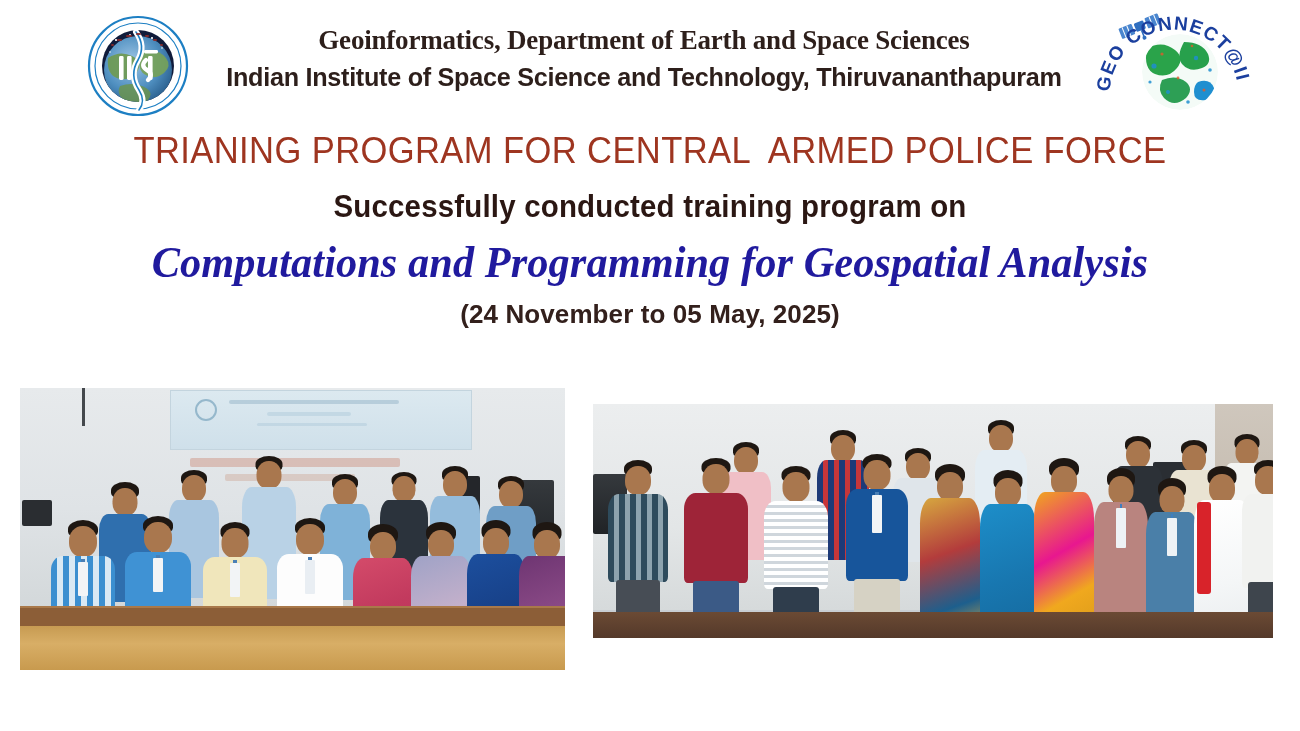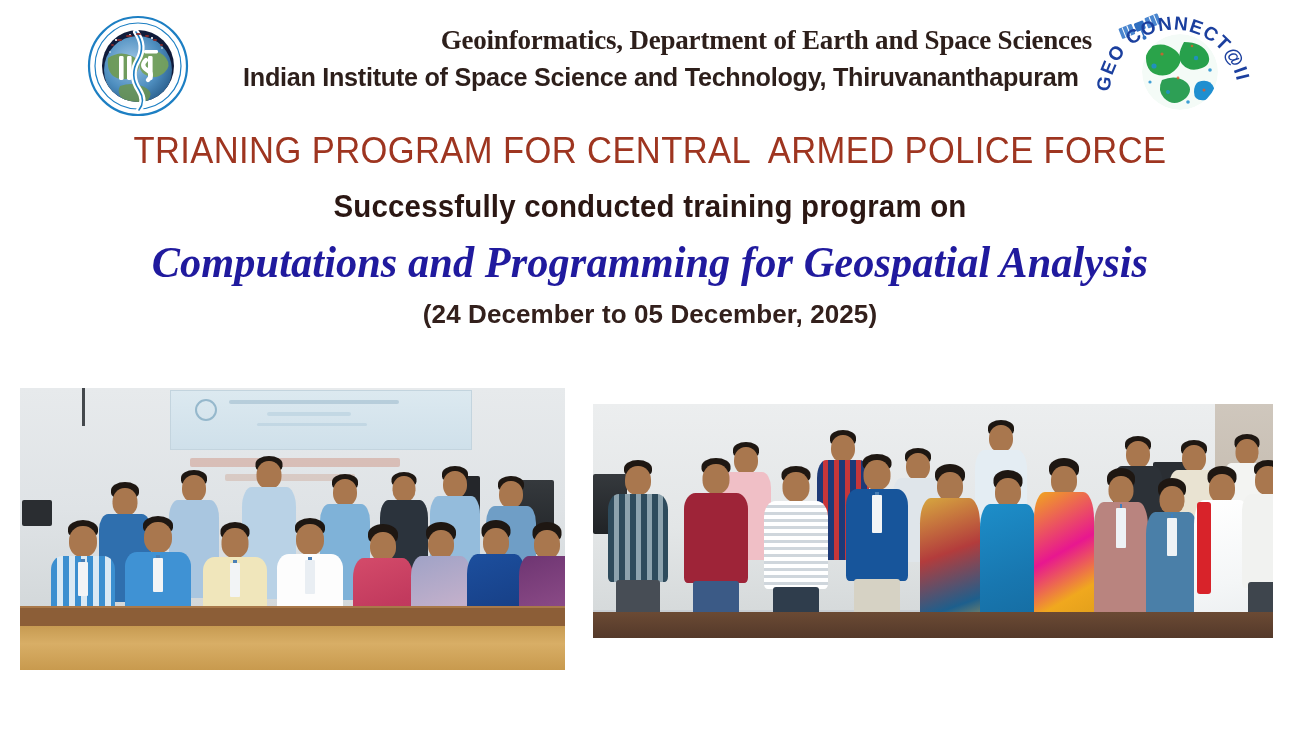--- a/index.html
+++ b/index.html
@@ -30,21 +30,21 @@
   }
   .logo-right {
     position: absolute;
     left: 1092px; top: 8px;
     width: 160px; height: 110px;
   }
   .header-text {
     position: absolute;
     left: 196px; top: 22px;
     width: 896px;
-    text-align: right;
+    text-align: center;
   }
   .header-line1 {
     font-family: "Liberation Serif", serif;
     font-weight: bold;
     font-size: 27px;
     color: #2d1f1b;
     letter-spacing: -0.2px;
     line-height: 1.38;
     white-space: nowrap;
   }
@@ -340,21 +340,21 @@
         <textPath href="#arcText" startOffset="4%">GEO  CONNECT@IIST</textPath>
       </text>
     </svg>
   </div>
 </div>
 
 <div class="titles">
   <div class="title-caps">TRIANING PROGRAM FOR CENTRAL  ARMED POLICE FORCE</div>
   <div class="title-sub">Successfully conducted training program on</div>
   <div class="title-course">Computations and Programming for Geospatial Analysis</div>
-  <div class="title-dates">(24 December to 05 December, 2025)</div>
+  <div class="title-dates">(24 November to 05 May, 2025)</div>
 </div>
 
 <div class="photo photo-left">
   <div class="photo-inner">
     <div class="wall" style="height:78%;"></div>
 
     <div class="screen" style="left:150px; top:2px; width:300px; height:58px;">
       <div class="screen-logo" style="left:24px; top:8px;"></div>
       <div class="screen-line" style="left:58px; top:9px; width:170px;"></div>
       <div class="screen-line faint" style="left:96px; top:21px; width:84px;"></div>

